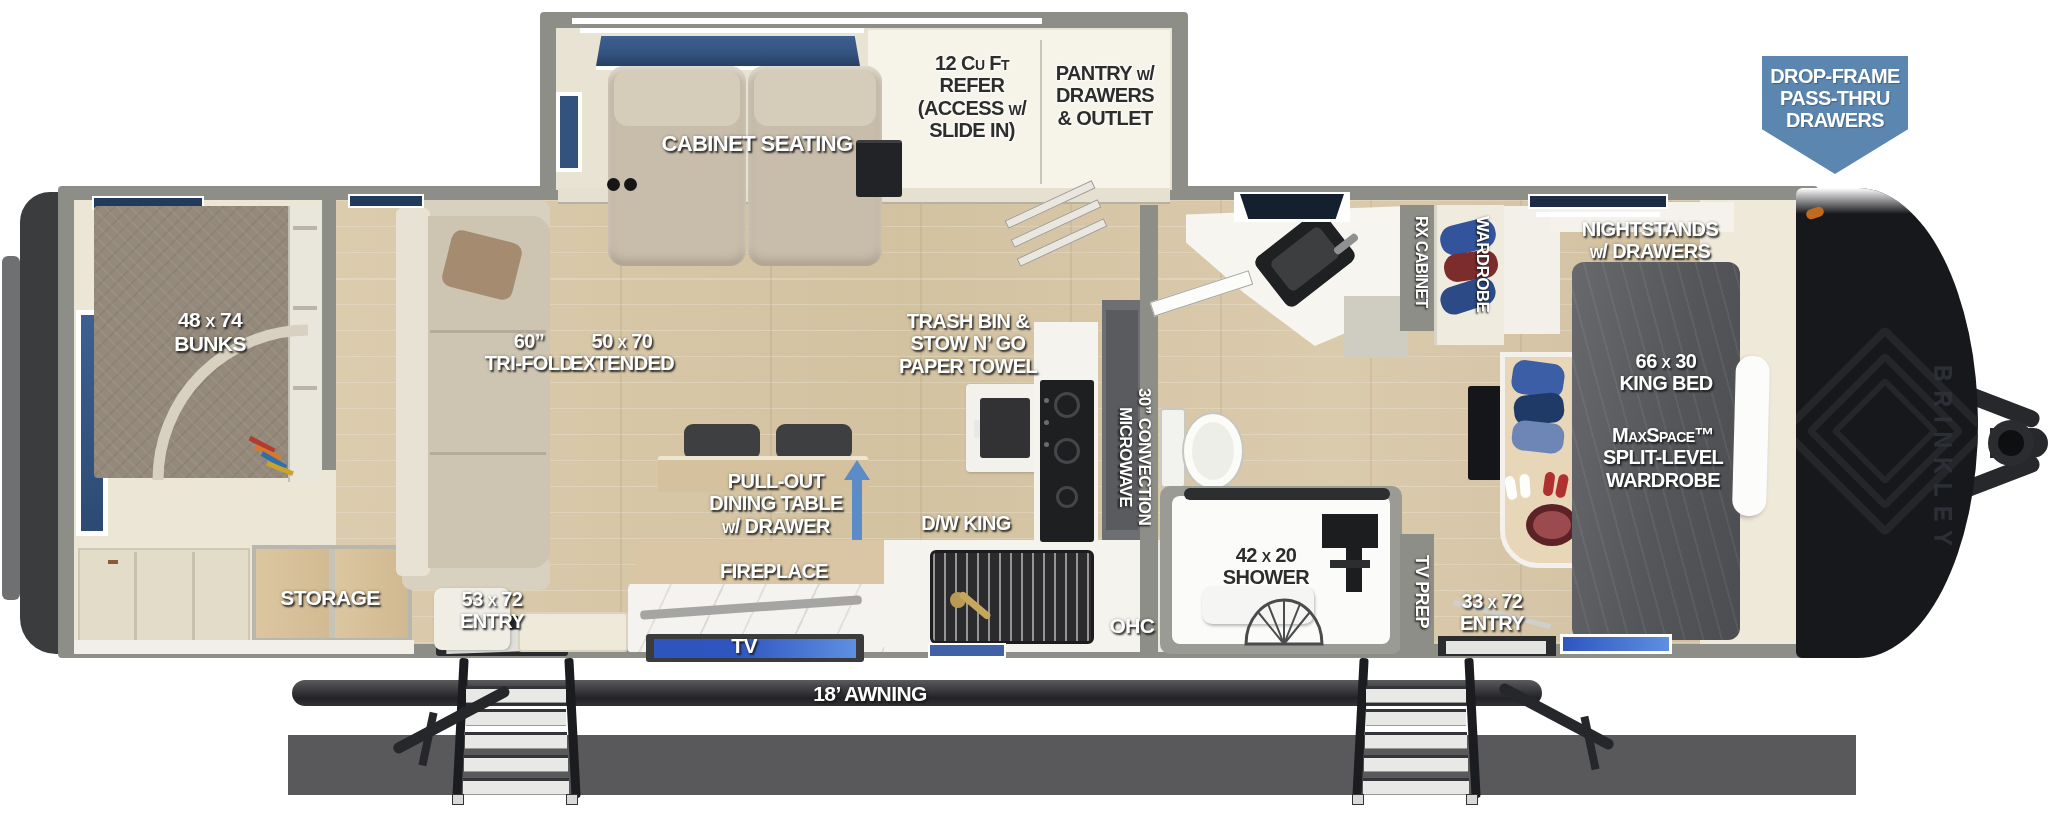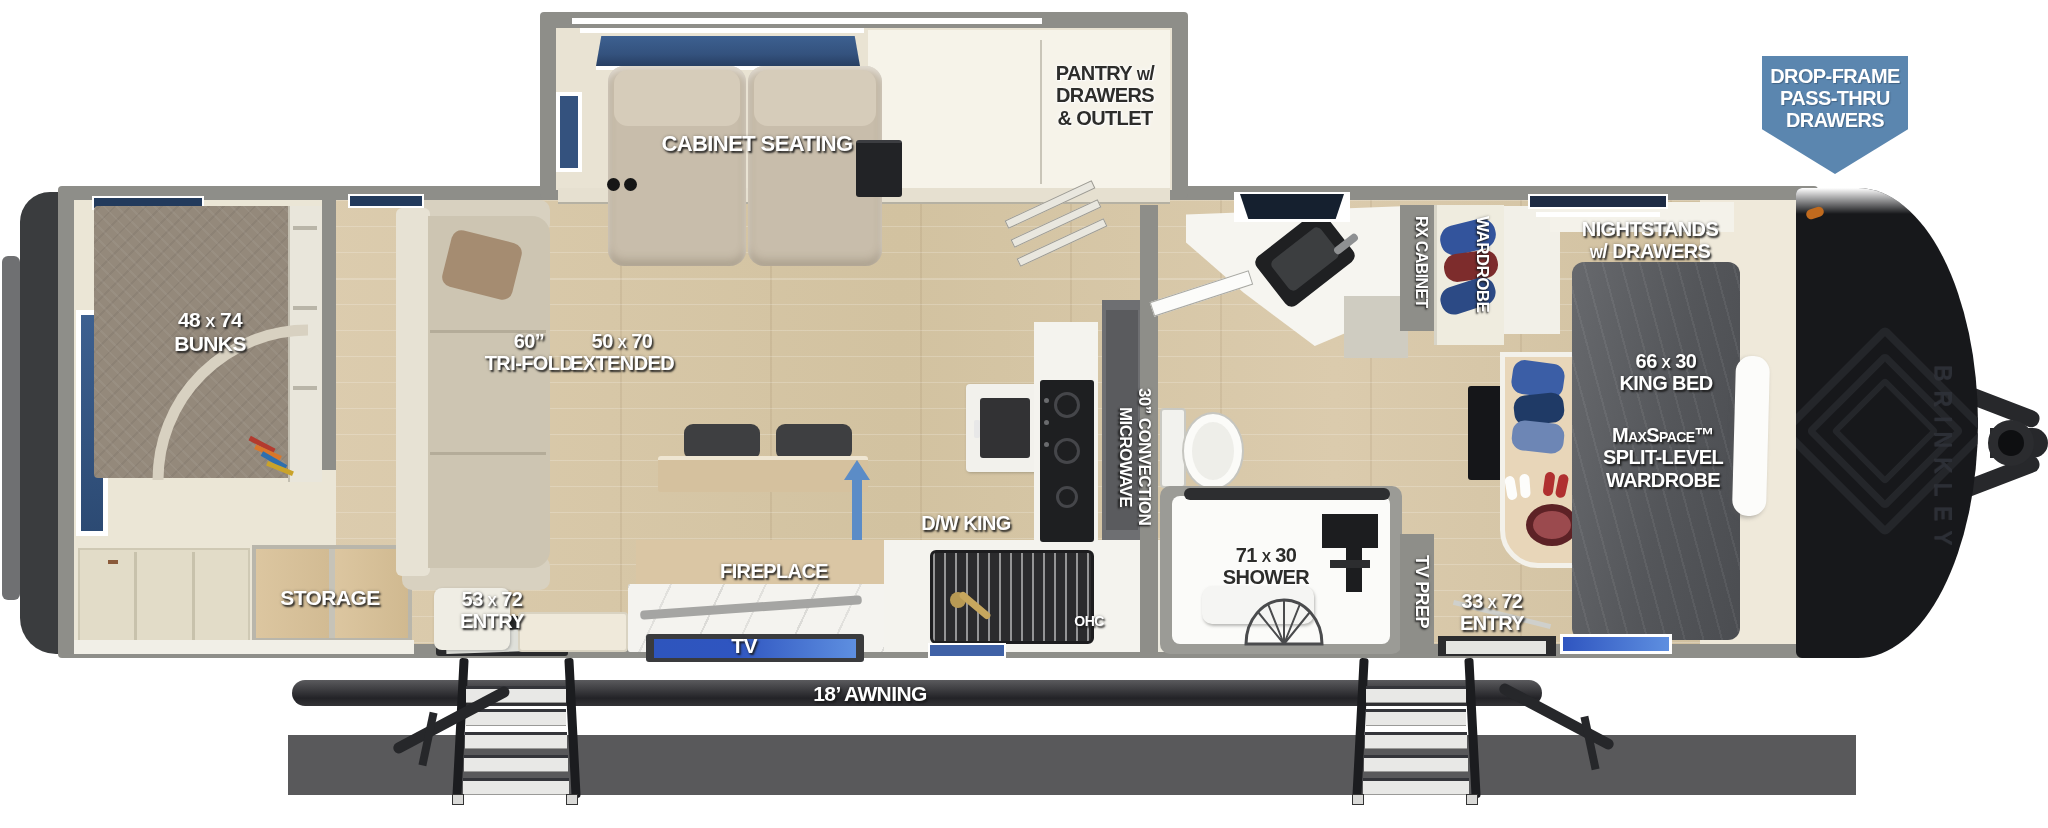--- a/index.html
+++ b/index.html
@@ -251,40 +251,50 @@
   <div class="a" style="left:1586px;top:716px;width:8px;height:54px;background:#26272a;transform:rotate(-12deg)"></div>
   <div class="a" style="left:1352px;top:794px;width:12px;height:11px;background:#d9d9d7;border:1px solid #333"></div>
   <div class="a" style="left:1466px;top:794px;width:12px;height:11px;background:#d9d9d7;border:1px solid #333"></div>
 
   <div class="a callout" style="left:1762px;top:56px;width:146px;height:118px">
     <div class="txt">DROP-FRAME
 PASS-THRU
 DRAWERS</div>
   </div>
 
+  <div class="lbl dark" style="left:972px;top:52px">12 Cu Ft
+REFER
+(ACCESS w/
+SLIDE IN)</div>
   <div class="lbl dark" style="left:1105px;top:62px">PANTRY w/
 DRAWERS
 &amp; OUTLET</div>
   <div class="lbl" style="left:757px;top:132px;font-size:22px">CABINET SEATING</div>
   <div class="lbl" style="left:210px;top:308px;font-size:21px">48 x 74
 BUNKS</div>
   <div class="lbl" style="left:529px;top:330px">60”
 TRI-FOLD</div>
   <div class="lbl" style="left:622px;top:330px">50 x 70
 EXTENDED</div>
+  <div class="lbl" style="left:968px;top:310px">TRASH BIN &amp;
+STOW N’ GO
+PAPER TOWEL</div>
   <div class="lbl v" style="left:1106px;top:362px;height:190px;width:48px;font-size:17px;text-align:center">30” CONVECTION
 MICROWAVE</div>
+  <div class="lbl" style="left:776px;top:470px">PULL-OUT
+DINING TABLE
+w/ DRAWER</div>
   <div class="lbl" style="left:774px;top:560px">FIREPLACE</div>
   <div class="lbl" style="left:966px;top:512px">D/W KING</div>
   <div class="lbl" style="left:744px;top:634px;font-size:21px">TV</div>
-  <div class="lbl" style="left:1089px;top:614px;font-size:14px">OHC</div>
+  <div class="lbl" style="left:1132px;top:614px;font-size:21px">OHC</div>
   <div class="lbl" style="left:330px;top:586px;font-size:21px">STORAGE</div>
   <div class="lbl" style="left:492px;top:588px">53 x 72
 ENTRY</div>
-  <div class="lbl dark" style="left:1266px;top:544px">71 x 30
+  <div class="lbl dark" style="left:1266px;top:544px">42 x 20
 SHOWER</div>
   <div class="lbl v" style="left:1402px;top:532px;height:118px;width:30px;font-size:18px;text-align:center">TV PREP</div>
   <div class="lbl" style="left:1492px;top:590px">33 x 72
 ENTRY</div>
   <div class="lbl v" style="left:1404px;top:198px;height:128px;width:26px;font-size:16px;text-align:center">RX CABINET</div>
   <div class="lbl v" style="left:1462px;top:202px;height:124px;width:30px;font-size:17px;text-align:center">WARDROBE</div>
   <div class="lbl" style="left:1650px;top:218px">NIGHTSTANDS
 w/ DRAWERS</div>
   <div class="lbl" style="left:1666px;top:350px">66 x 30
 KING BED</div>

